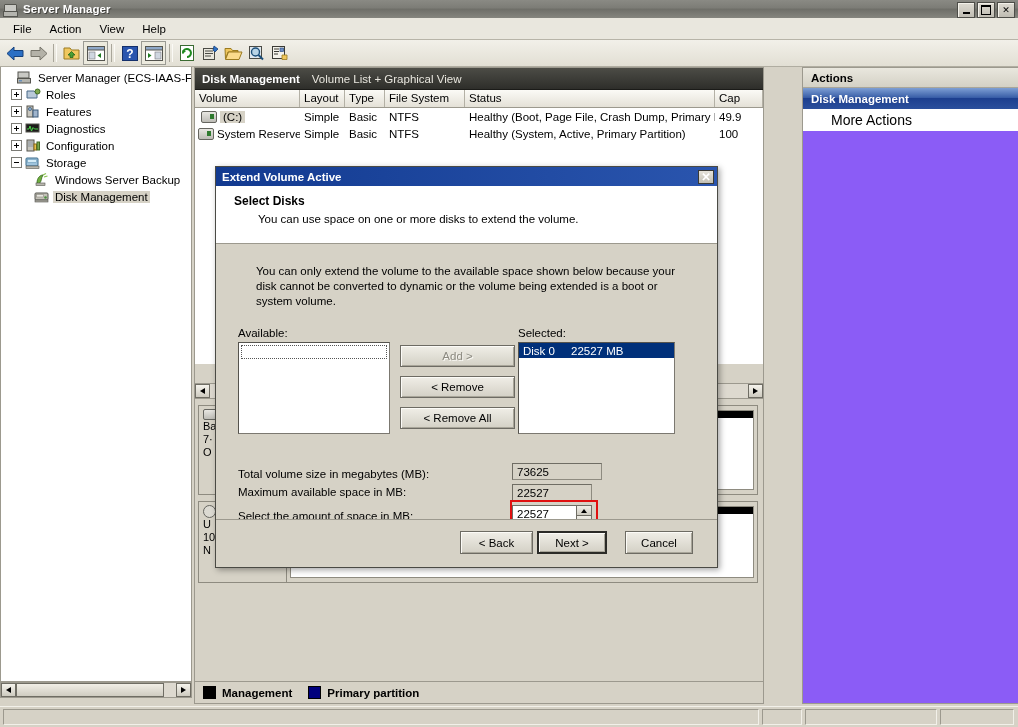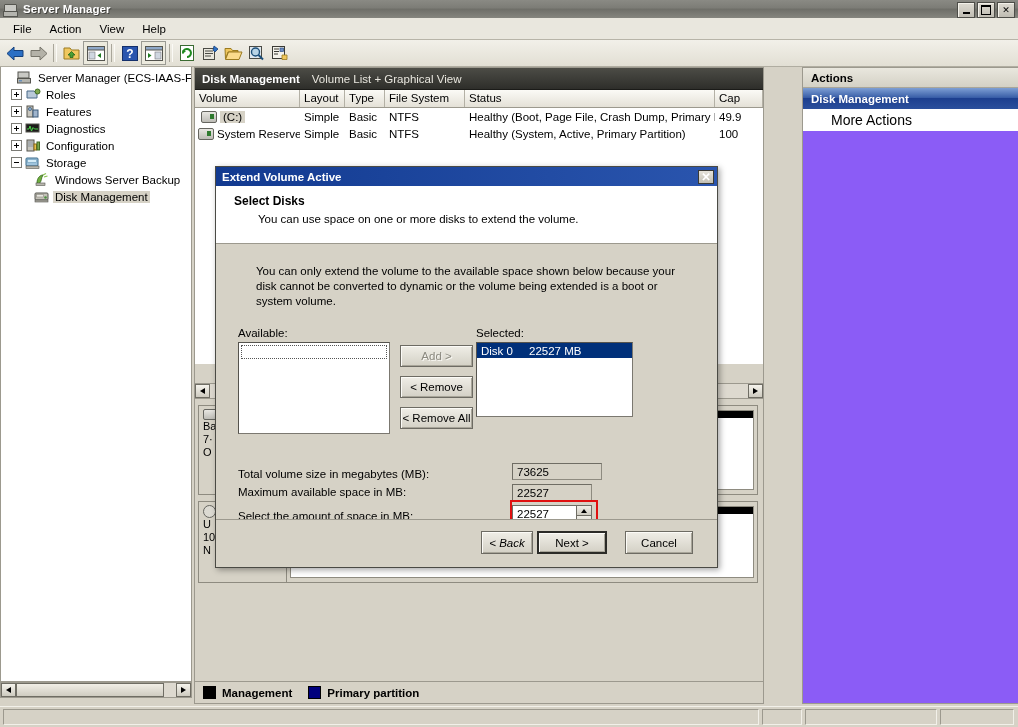--- a/index.html
+++ b/index.html
@@ -636,29 +636,29 @@
       <div class="wz-note">You can only extend the volume to the available space shown below because your disk cannot be converted to dynamic or the volume being extended is a boot or system volume.</div>
 
       <div style="display:flex; margin-top:18px; align-items:flex-start;">
         <div style="width:152px;">
           <div class="listcol-label">Available:</div>
           <div class="listbox" style="height:92px;">
             <div class="focusrow"></div>
           </div>
         </div>
 
-        <div style="width:86px; padding:18px 3px 0 10px; box-sizing:border-box; display:flex; flex-direction:column; gap:9px;">
+        <div style="width:128px; padding:18px 3px 0 10px; box-sizing:border-box; display:flex; flex-direction:column; gap:9px;">
           <div class="btn disabled" style="height:22px;">Add &gt;</div>
           <div class="btn" style="height:22px;">&lt; Remove</div>
           <div class="btn" style="height:22px;">&lt; Remove All</div>
         </div>
 
         <div style="width:157px;">
           <div class="listcol-label">Selected:</div>
-          <div class="listbox" style="height:75px;">
+          <div class="listbox" style="height:92px;">
             <div class="list-item-sel">
               <span style="width:48px;">Disk 0</span>
               <span>22527 MB</span>
             </div>
           </div>
         </div>
       </div>
 
       <div style="margin-top:22px;">
         <div style="display:flex; align-items:flex-end; height:24px;">
@@ -682,20 +682,20 @@
                 </div>
             </div>
           </div>
           <div class="redbox" style="left:272px; top:-4px; width:88px; height:29px;"></div>
         </div>
       </div>
     </div>
 
     <div class="wz-footer">
       <div style="display:flex; justify-content:flex-end; gap:0; padding:11px 24px 0 0;">
-        <div class="btn" style="width:52px; height:23px;font-style:italic;">&lt; Back</div>
+        <div class="btn" style="width:73px; height:23px;">&lt; Back</div>
         <div class="btn default" style="width:70px; height:23px; margin-left:4px;">Next &gt;</div>
         <div class="btn" style="width:68px; height:23px; margin-left:18px;">Cancel</div>
       </div>
     </div>
   </div>
 
 </div>
 
 </body></html>

